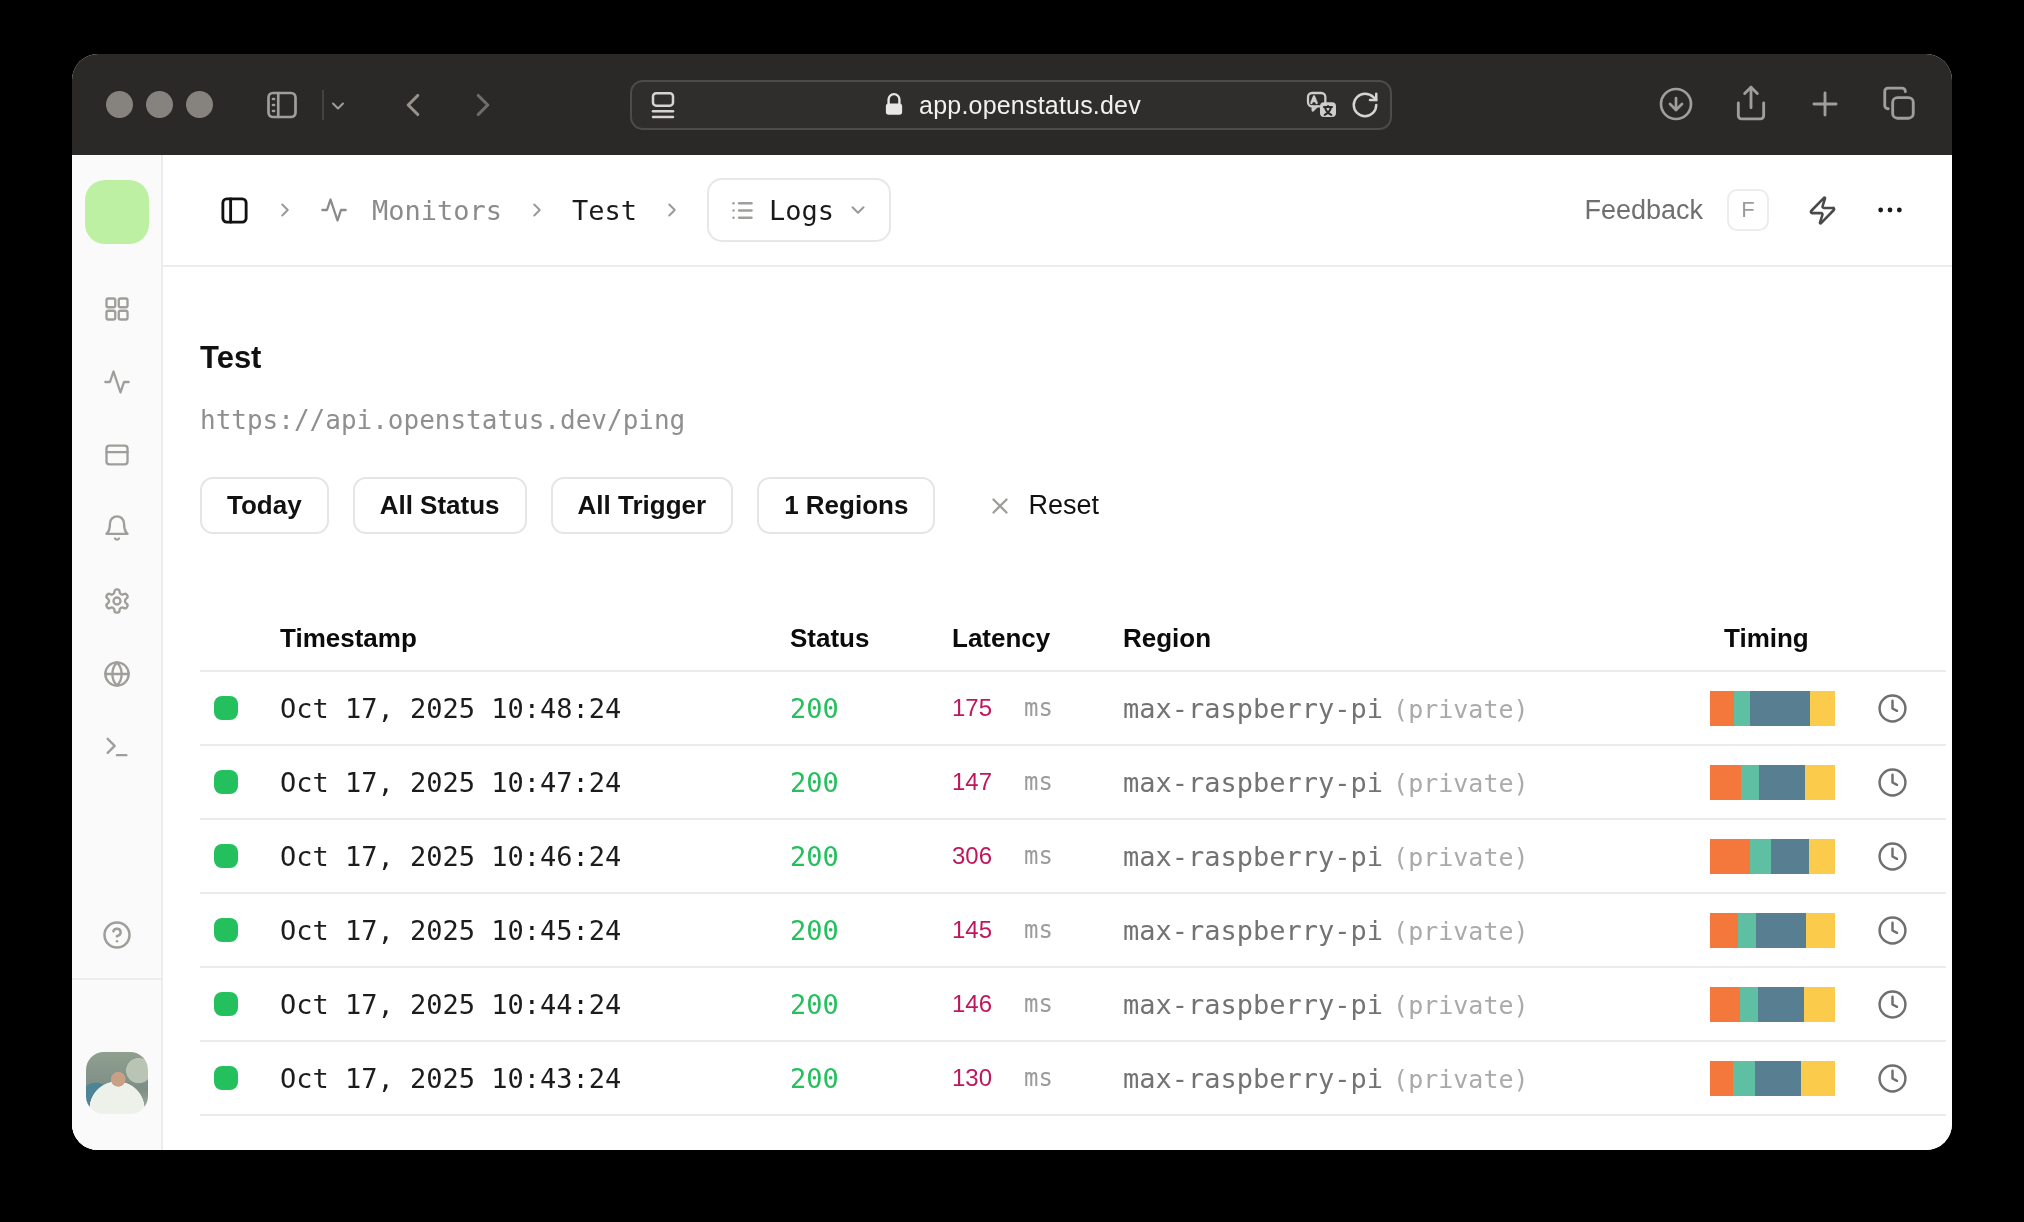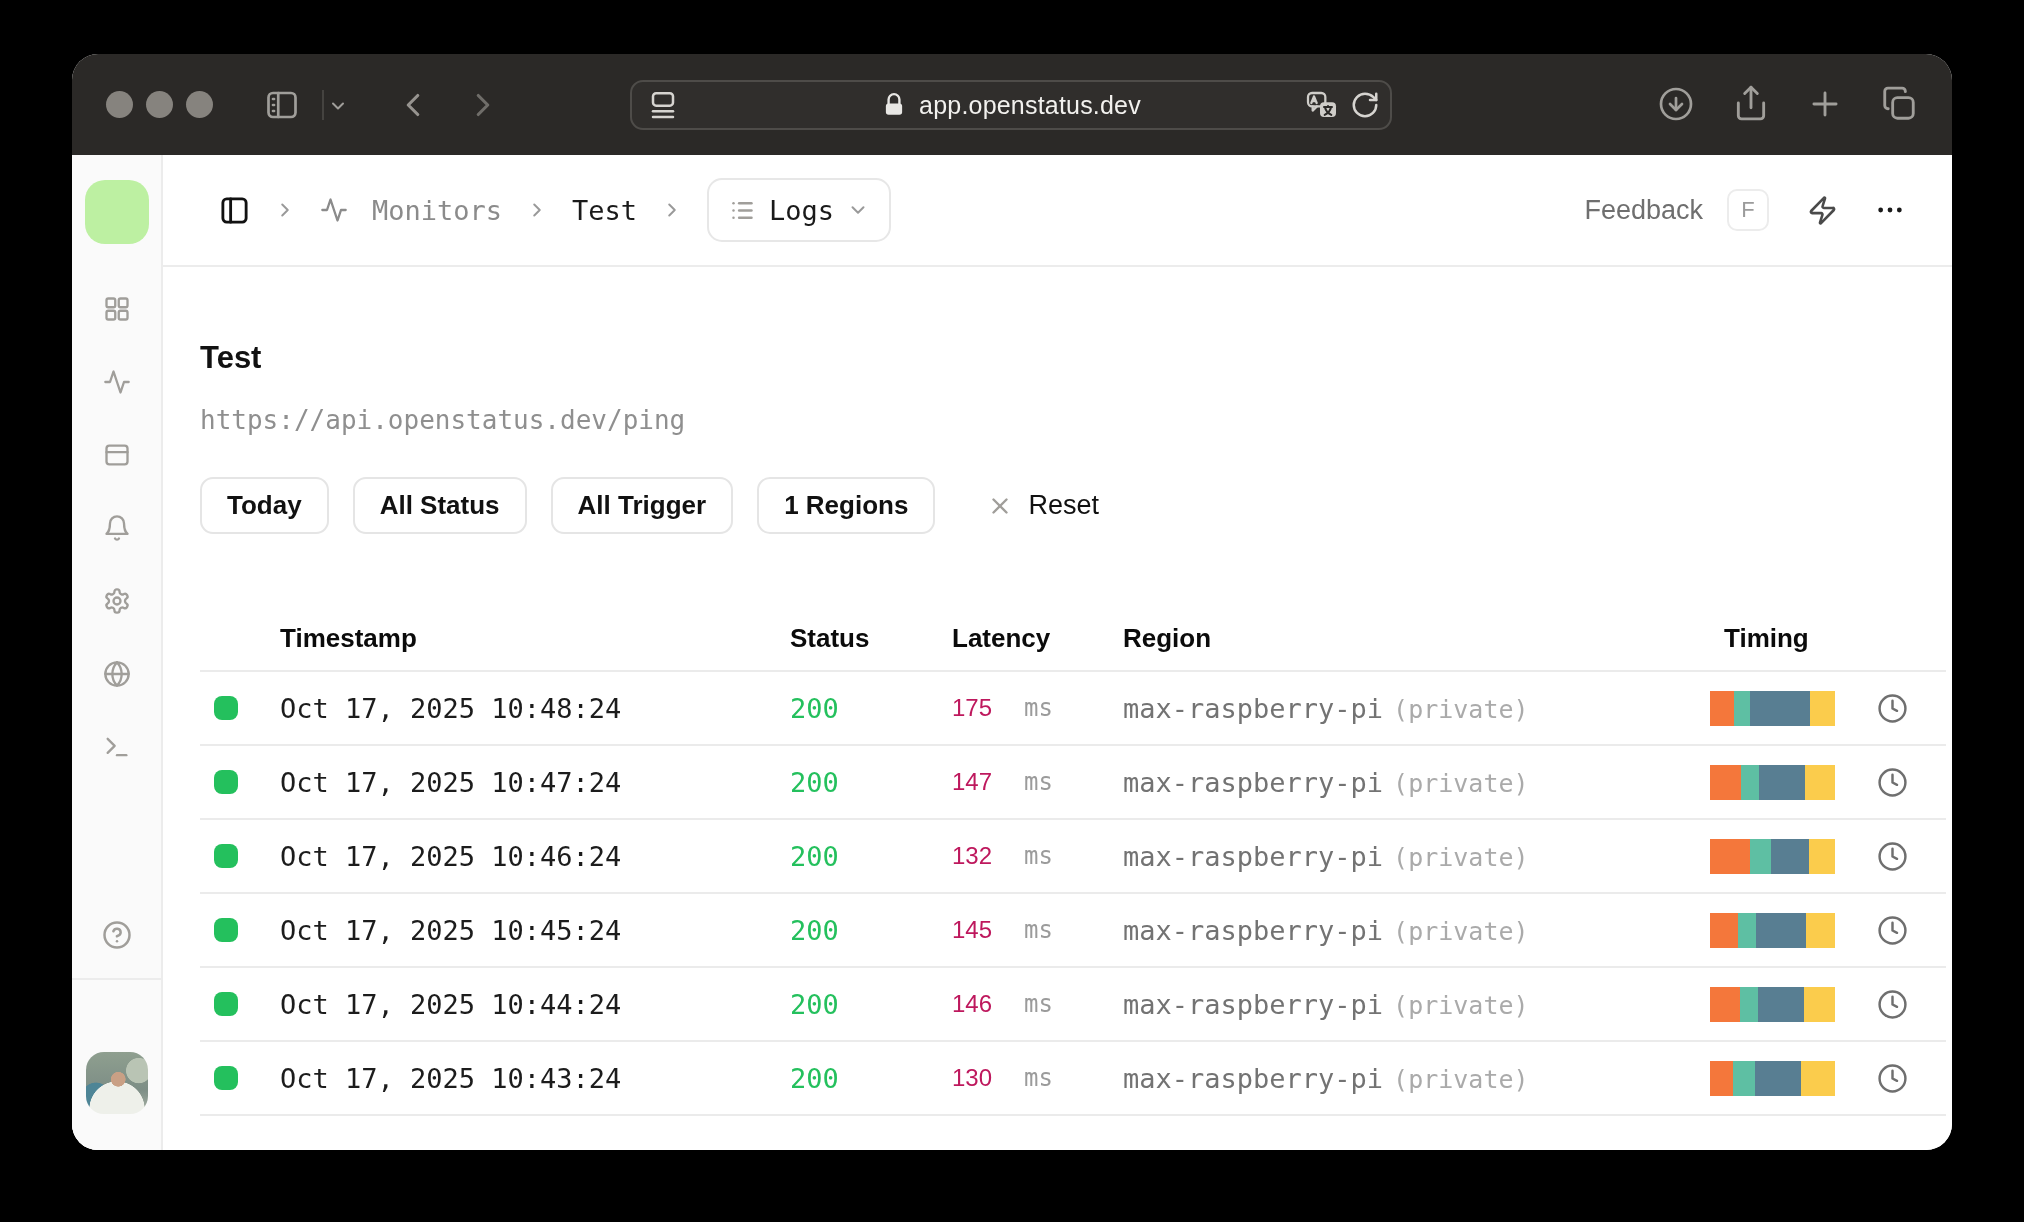--- a/index.html
+++ b/index.html
@@ -379,21 +379,21 @@
       </span>
     </div>
   </div>
 
   <div class="trow">
     <div class="c-ind">
                   <span class="dot" style="background: rgb(36, 192, 93);"></span>
                 </div>
     <div class="c-ts mono ts">Oct 17, 2025 10:46:24</div>
     <div class="c-st mono status" style="color: rgb(36, 192, 93);">200</div>
-    <div class="c-lat"><span class="lat-num">132</span><span class="lat-unit">ms</span></div>
+    <div class="c-lat"><span class="lat-num">306</span><span class="lat-unit">ms</span></div>
     <div class="c-reg"><span class="mono reg">max-raspberry-pi</span><span class="mono reg-note">(private)</span></div>
     <div class="c-tim">
       <div class="tbar">
                     <div class="seg" style="width: 32%; background: rgb(244, 119, 59);"></div>
                     <div class="seg" style="width: 17%; background: rgb(94, 191, 163);"></div>
                     <div class="seg" style="width: 30%; background: rgb(88, 126, 146);"></div>
                     <div class="seg" style="width: 21%; background: rgb(251, 204, 76);"></div>
                   </div>
       <span class="clockwrap">
         <svg width="31" height="31" viewBox="0 0 24 24" fill="none" stroke="currentColor" stroke-width="1.9" stroke-linecap="round" stroke-linejoin="round">

